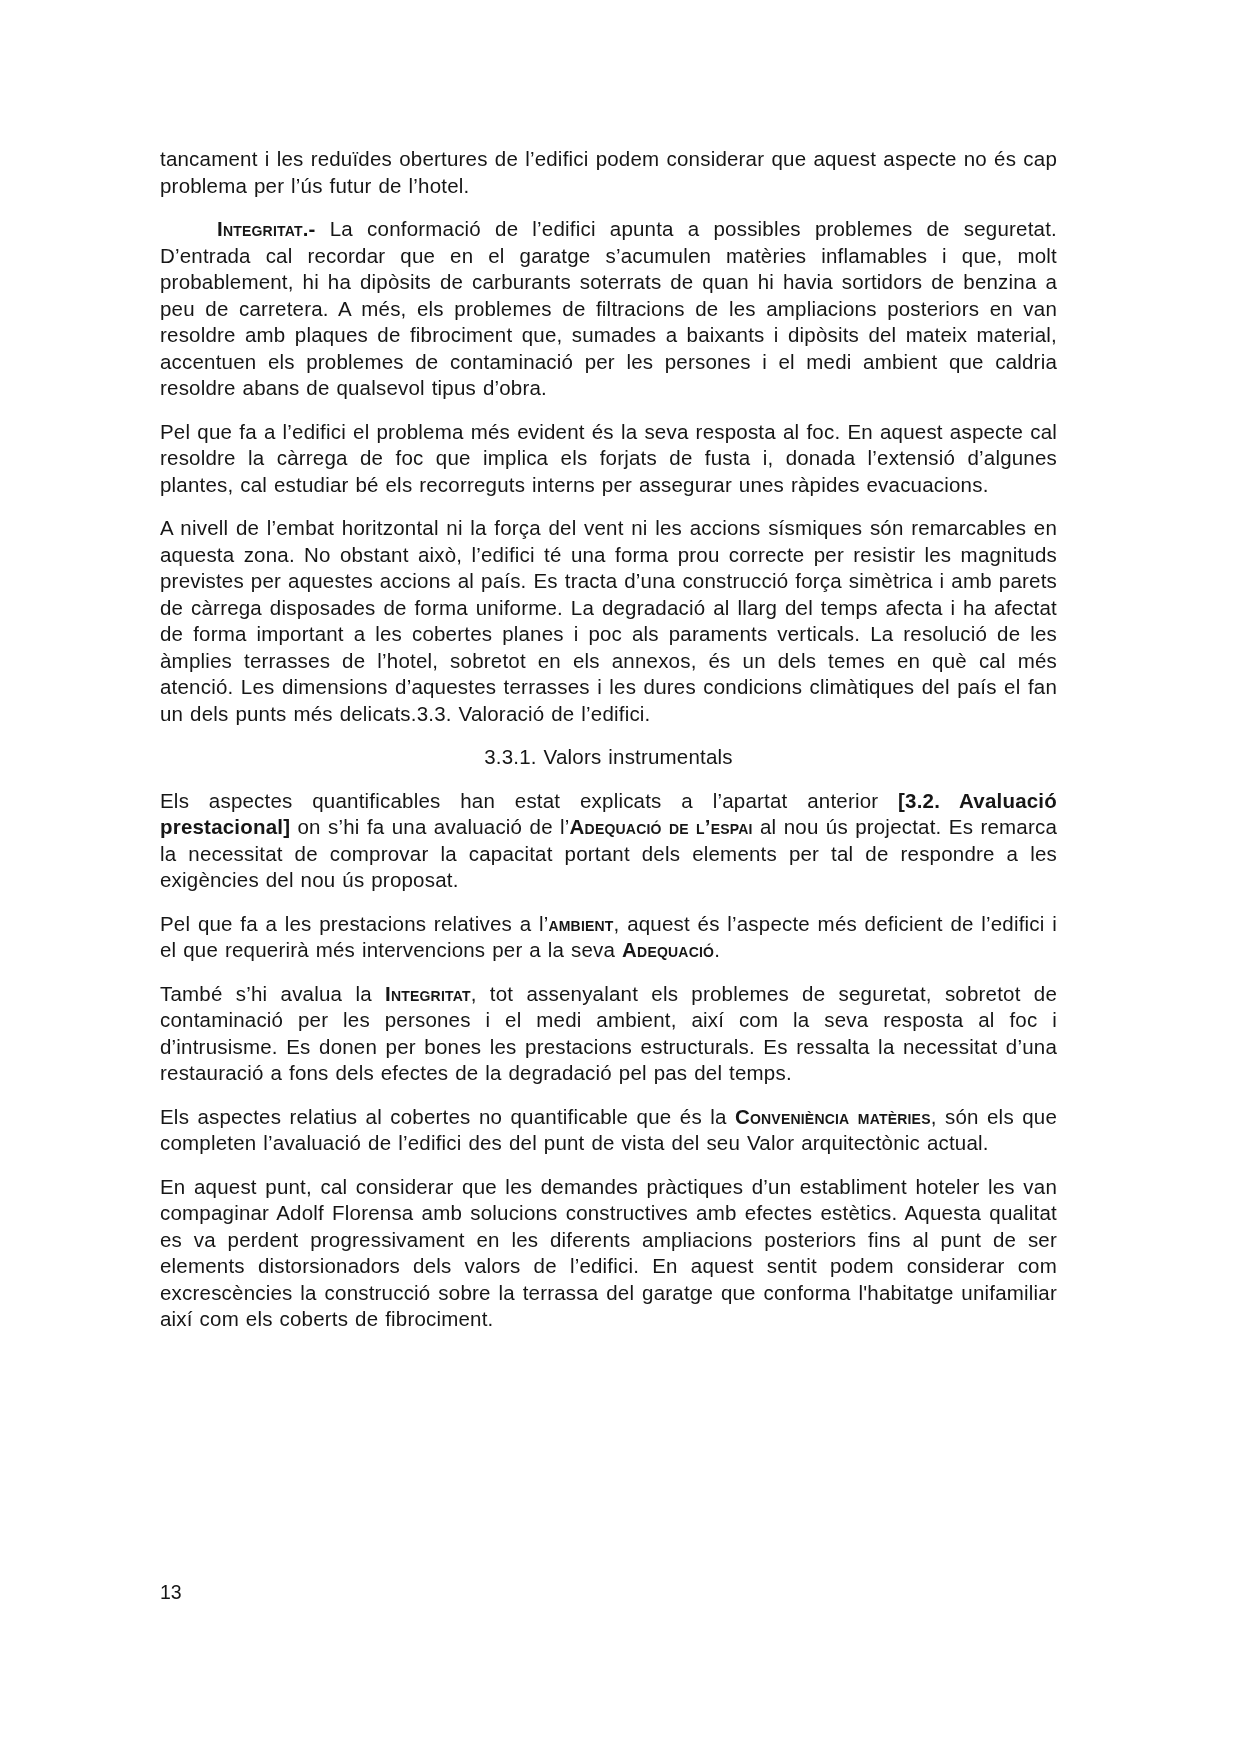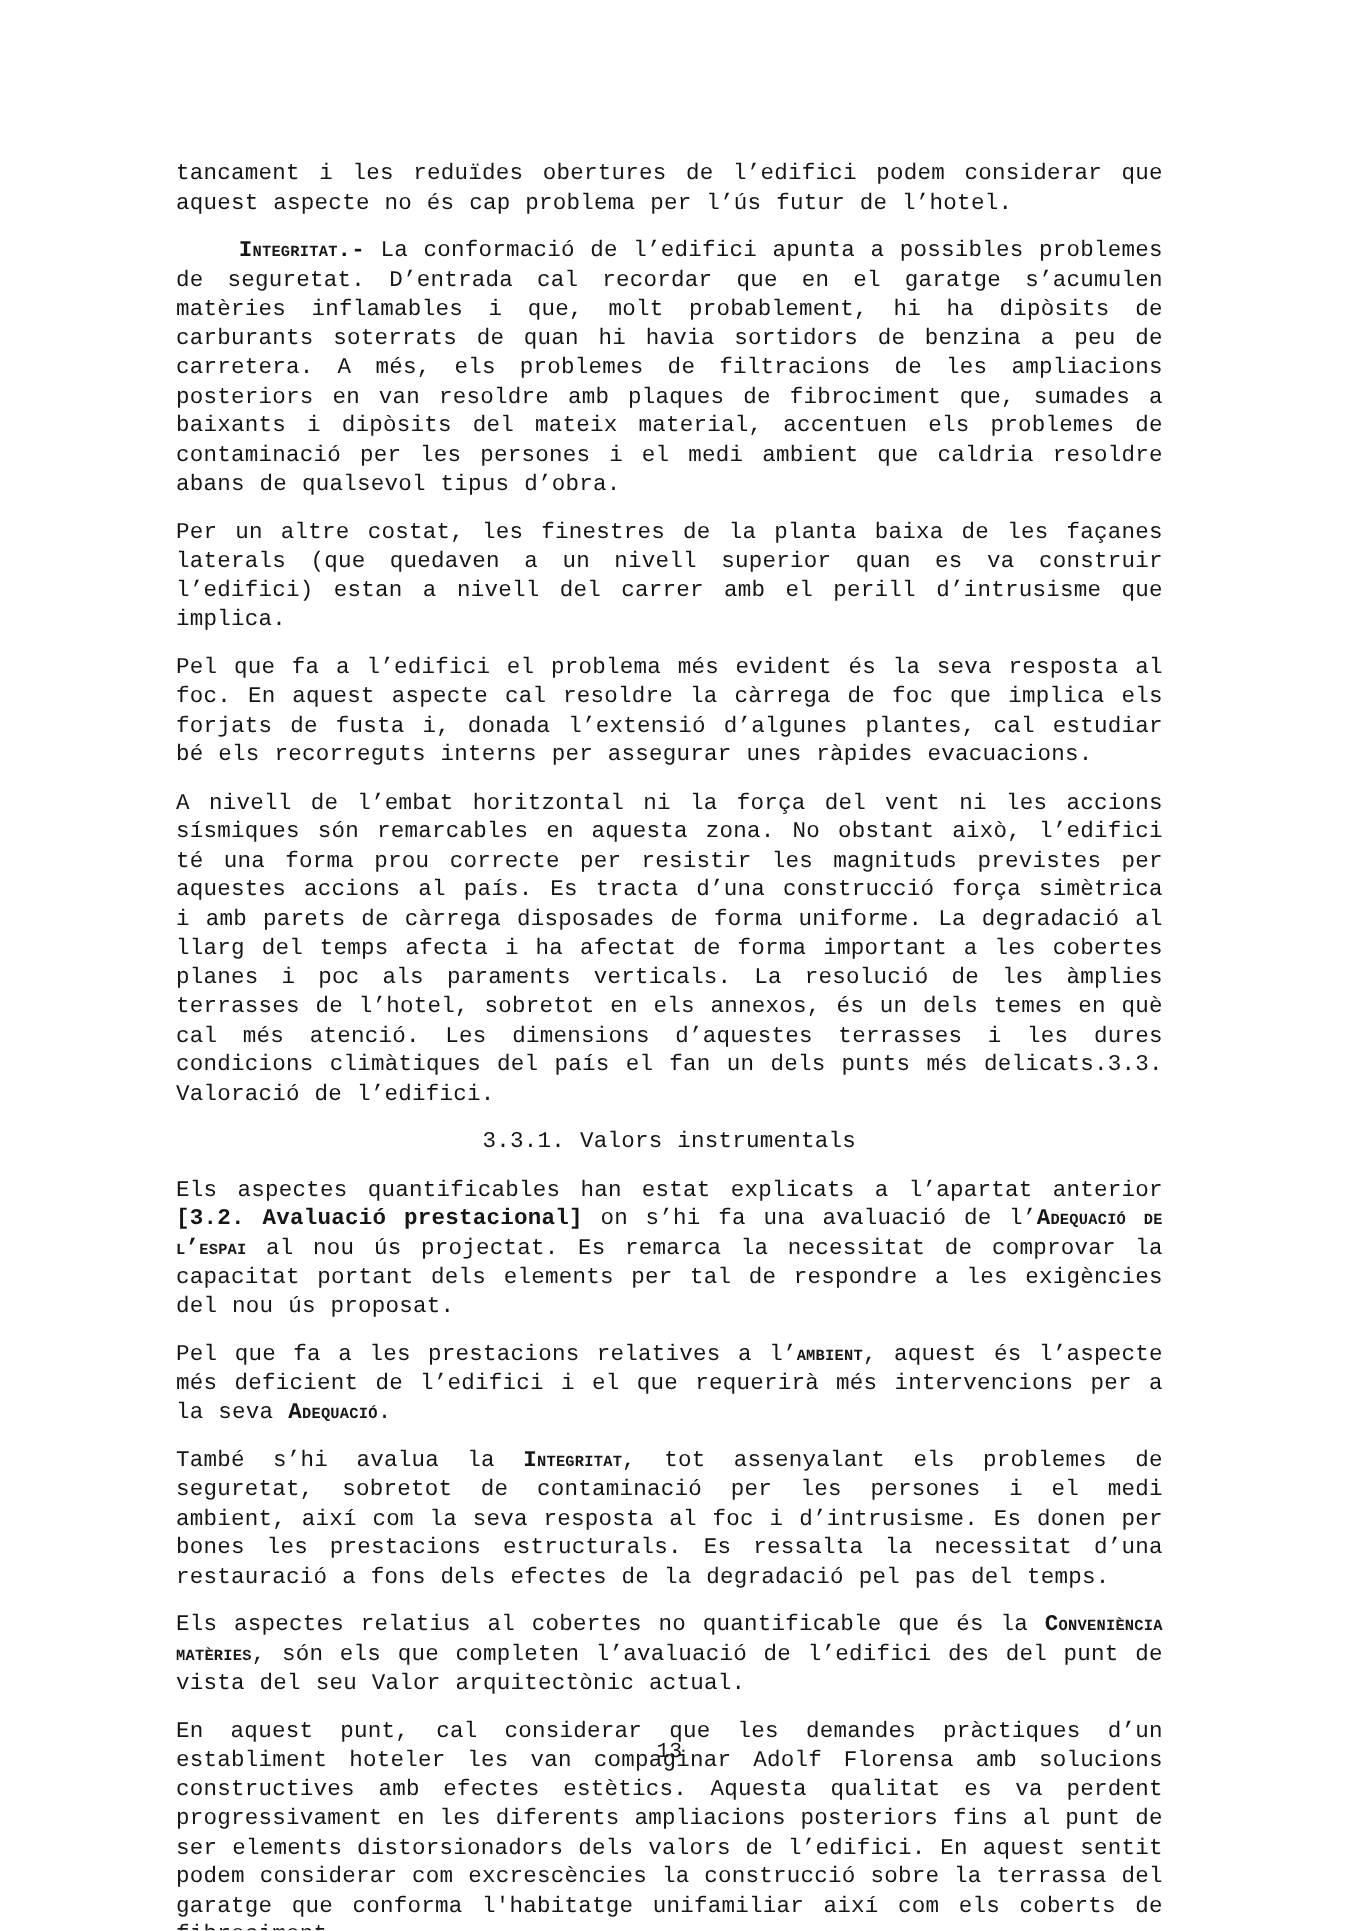--- a/index.html
+++ b/index.html
@@ -6,21 +6,21 @@
     margin: 0;
     padding: 0;
     background: #ffffff;
   }
   .page {
     position: relative;
     width: 1241px;
     height: 1755px;
     background: #ffffff;
     overflow: hidden;
-    font-family: Liberation Mono, monospace;
+    font-family: Liberation Sans, sans-serif;
     color: #161616;
   }
   .content {
     position: absolute;
     left: 160px;
     top: 146px;
     width: 897px;
   }
   .para, .heading {
     margin: 0 0 17px 0;
@@ -41,33 +41,32 @@
   .run-b { font-weight: 700; }
   .run-sc {
     font-weight: 700;
     font-variant: small-caps;
   }
   .page-number {
     position: absolute;
     left: 160px;
     top: 1580px;
     width: 897px;
-    text-align: center;
+    text-align: left;
     font-size: 19.5px;
     line-height: 24px;
   }
 </style>
 </head>
 <body>
 
 <div class="page">
   <div class="content">
       <p class="para"><span class="run-n">tancament i les reduïdes obertures de l’edifici podem considerar que aquest aspecte no és cap problema per l’ús futur de l’hotel.</span></p>
       <p class="para indent"><span class="run-sc">Integritat.-</span><span class="run-n"> La conformació de l’edifici apunta a possibles problemes de seguretat. D’entrada cal recordar que en el garatge s’acumulen matèries inflamables i que, molt probablement, hi ha dipòsits de carburants soterrats de quan hi havia sortidors de benzina a peu de carretera. A més, els problemes de filtracions de les ampliacions posteriors en van resoldre amb plaques de fibrociment que, sumades a baixants i dipòsits del mateix material, accentuen els problemes de contaminació per les persones i el medi ambient que caldria resoldre abans de qualsevol tipus d’obra.</span></p>
-      <p class="para"><span class="run-n">Per un altre costat, les finestres de la planta baixa de les façanes laterals (que quedaven a un nivell superior quan es va construir l’edifici) estan a nivell del carrer amb el perill d’intrusisme que implica.</span></p>
       <p class="para"><span class="run-n">Pel que fa a l’edifici el problema més evident és la seva resposta al foc. En aquest aspecte cal resoldre la càrrega de foc que implica els forjats de fusta i, donada l’extensió d’algunes plantes, cal estudiar bé els recorreguts interns per assegurar unes ràpides evacuacions.</span></p>
       <p class="para"><span class="run-n">A nivell de l’embat horitzontal ni la força del vent ni les accions sísmiques són remarcables en aquesta zona. No obstant això, l’edifici té una forma prou correcte per resistir les magnituds previstes per aquestes accions al país. Es tracta d’una construcció força simètrica i amb parets de càrrega disposades de forma uniforme. La degradació al llarg del temps afecta i ha afectat de forma important a les cobertes planes i poc als paraments verticals. La resolució de les àmplies terrasses de l’hotel, sobretot en els annexos, és un dels temes en què cal més atenció. Les dimensions d’aquestes terrasses i les dures condicions climàtiques del país el fan un dels punts més delicats.3.3. Valoració de l’edifici.</span></p>
       <p class="heading"><span class="run-n">3.3.1. Valors instrumentals</span></p>
       <p class="para"><span class="run-n">Els aspectes quantificables han estat explicats a l’apartat anterior </span><span class="run-b">[3.2. Avaluació prestacional]</span><span class="run-n"> on s’hi fa una avaluació de l’</span><span class="run-sc">Adequació de l’espai</span><span class="run-n"> al nou ús projectat. Es remarca la necessitat de comprovar la capacitat portant dels elements per tal de respondre a les exigències del nou ús proposat.</span></p>
       <p class="para"><span class="run-n">Pel que fa a les prestacions relatives a l’</span><span class="run-sc">ambient</span><span class="run-n">, aquest és l’aspecte més deficient de l’edifici i el que requerirà més intervencions per a la seva </span><span class="run-sc">Adequació</span><span class="run-n">.</span></p>
       <p class="para"><span class="run-n">També s’hi avalua la </span><span class="run-sc">Integritat</span><span class="run-n">, tot assenyalant els problemes de seguretat, sobretot de contaminació per les persones i el medi ambient, així com la seva resposta al foc i d’intrusisme. Es donen per bones les prestacions estructurals. Es ressalta la necessitat d’una restauració a fons dels efectes de la degradació pel pas del temps.</span></p>
       <p class="para"><span class="run-n">Els aspectes relatius al cobertes no quantificable que és la </span><span class="run-sc">Conveniència matèries</span><span class="run-n">, són els que completen l’avaluació de l’edifici des del punt de vista del seu Valor arquitectònic actual.</span></p>
       <p class="para"><span class="run-n">En aquest punt, cal considerar que les demandes pràctiques d’un establiment hoteler les van compaginar Adolf Florensa amb solucions constructives amb efectes estètics. Aquesta qualitat es va perdent progressivament en les diferents ampliacions posteriors fins al punt de ser elements distorsionadors dels valors de l’edifici. En aquest sentit podem considerar com excrescències la construcció sobre la terrassa del garatge que conforma l'habitatge unifamiliar així com els coberts de fibrociment.</span></p>
     </div>
   <div class="page-number">13</div>

